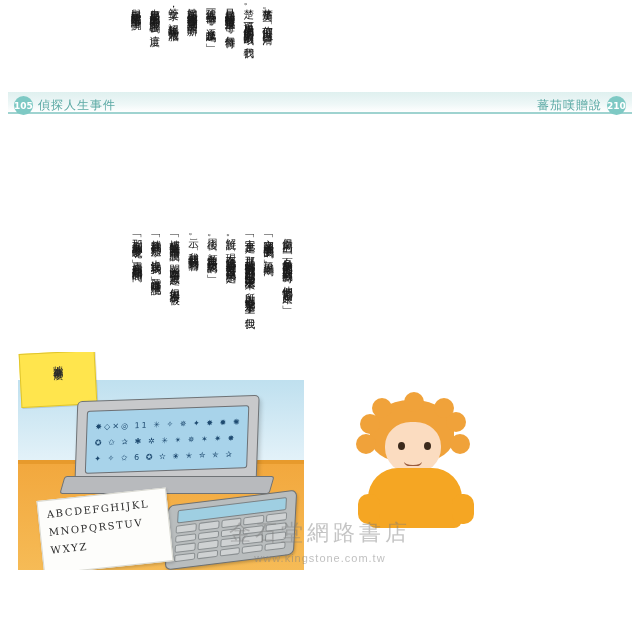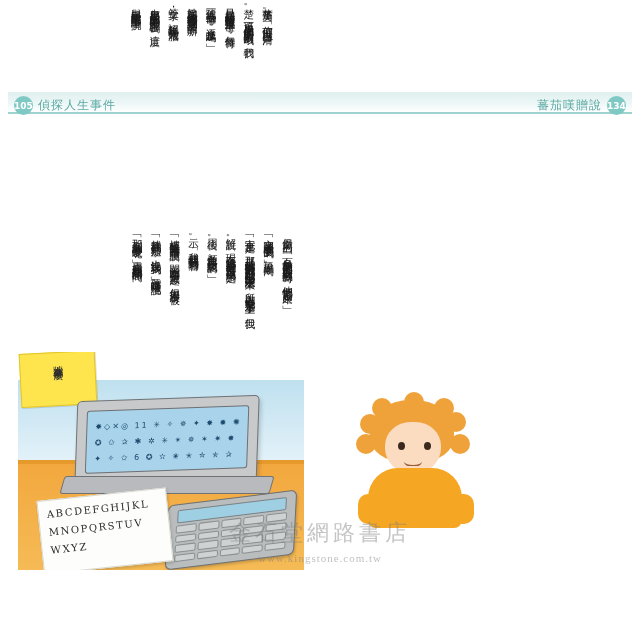--- a/index.html
+++ b/index.html
@@ -349,42 +349,42 @@
     line-height: 1.05;
   }
   .wm-sub {
     font-family: Liberation Sans, sans-serif;
     font-size: 22px;
     letter-spacing: 4px;
     color: rgba(125,125,125,0.45);
     margin-top: 2px;
   }
   .wm-url {
-    font-family: Liberation Serif, serif;
+    font-family: Liberation Sans, sans-serif;
     font-size: 11px;
     letter-spacing: 1px;
     color: rgba(130,130,130,0.5);
     margin-top: 4px;
   }
 </style>
 </head>
 <body>
 
 <div id="spread">
 
   <div class="page-band"></div>
   <div class="page-band-line"></div>
 
   <div class="folio folio-left">
     <span class="folio-num">105</span>
     <span class="folio-text">偵探人生事件</span>
   </div>
 
   <div class="folio folio-right">
-    <span class="folio-num">134</span>
+    <span class="folio-num">210</span>
     <span class="folio-text">蕃茄嘆贈說</span>
   </div>
 
   <div id="left-text">
     <div class="col">蕃茄笑了。「你們可以自己弄清</div>
     <div class="col">楚。這可是用你們的語言寫的哦！我們</div>
     <div class="col">只是用新的符號替換掉了字母。每個符</div>
     <div class="col">號代表一個字母，逐是越嗎？」</div>
     <div class="col">她里斯他的電腦程式開出屏上的新</div>
     <div class="col">符文字，記錄馬輸入電腦。</div>

